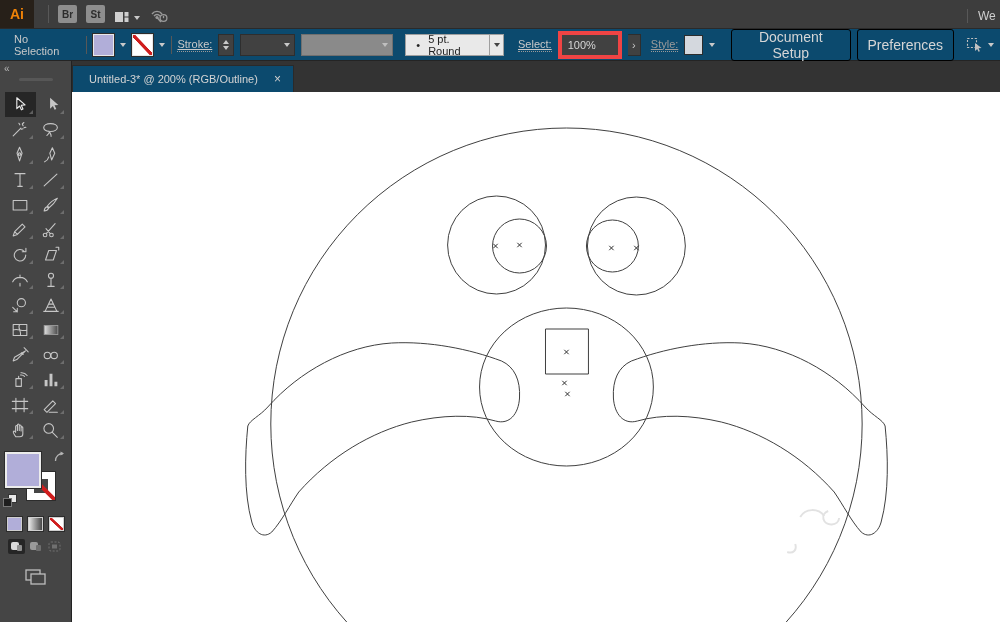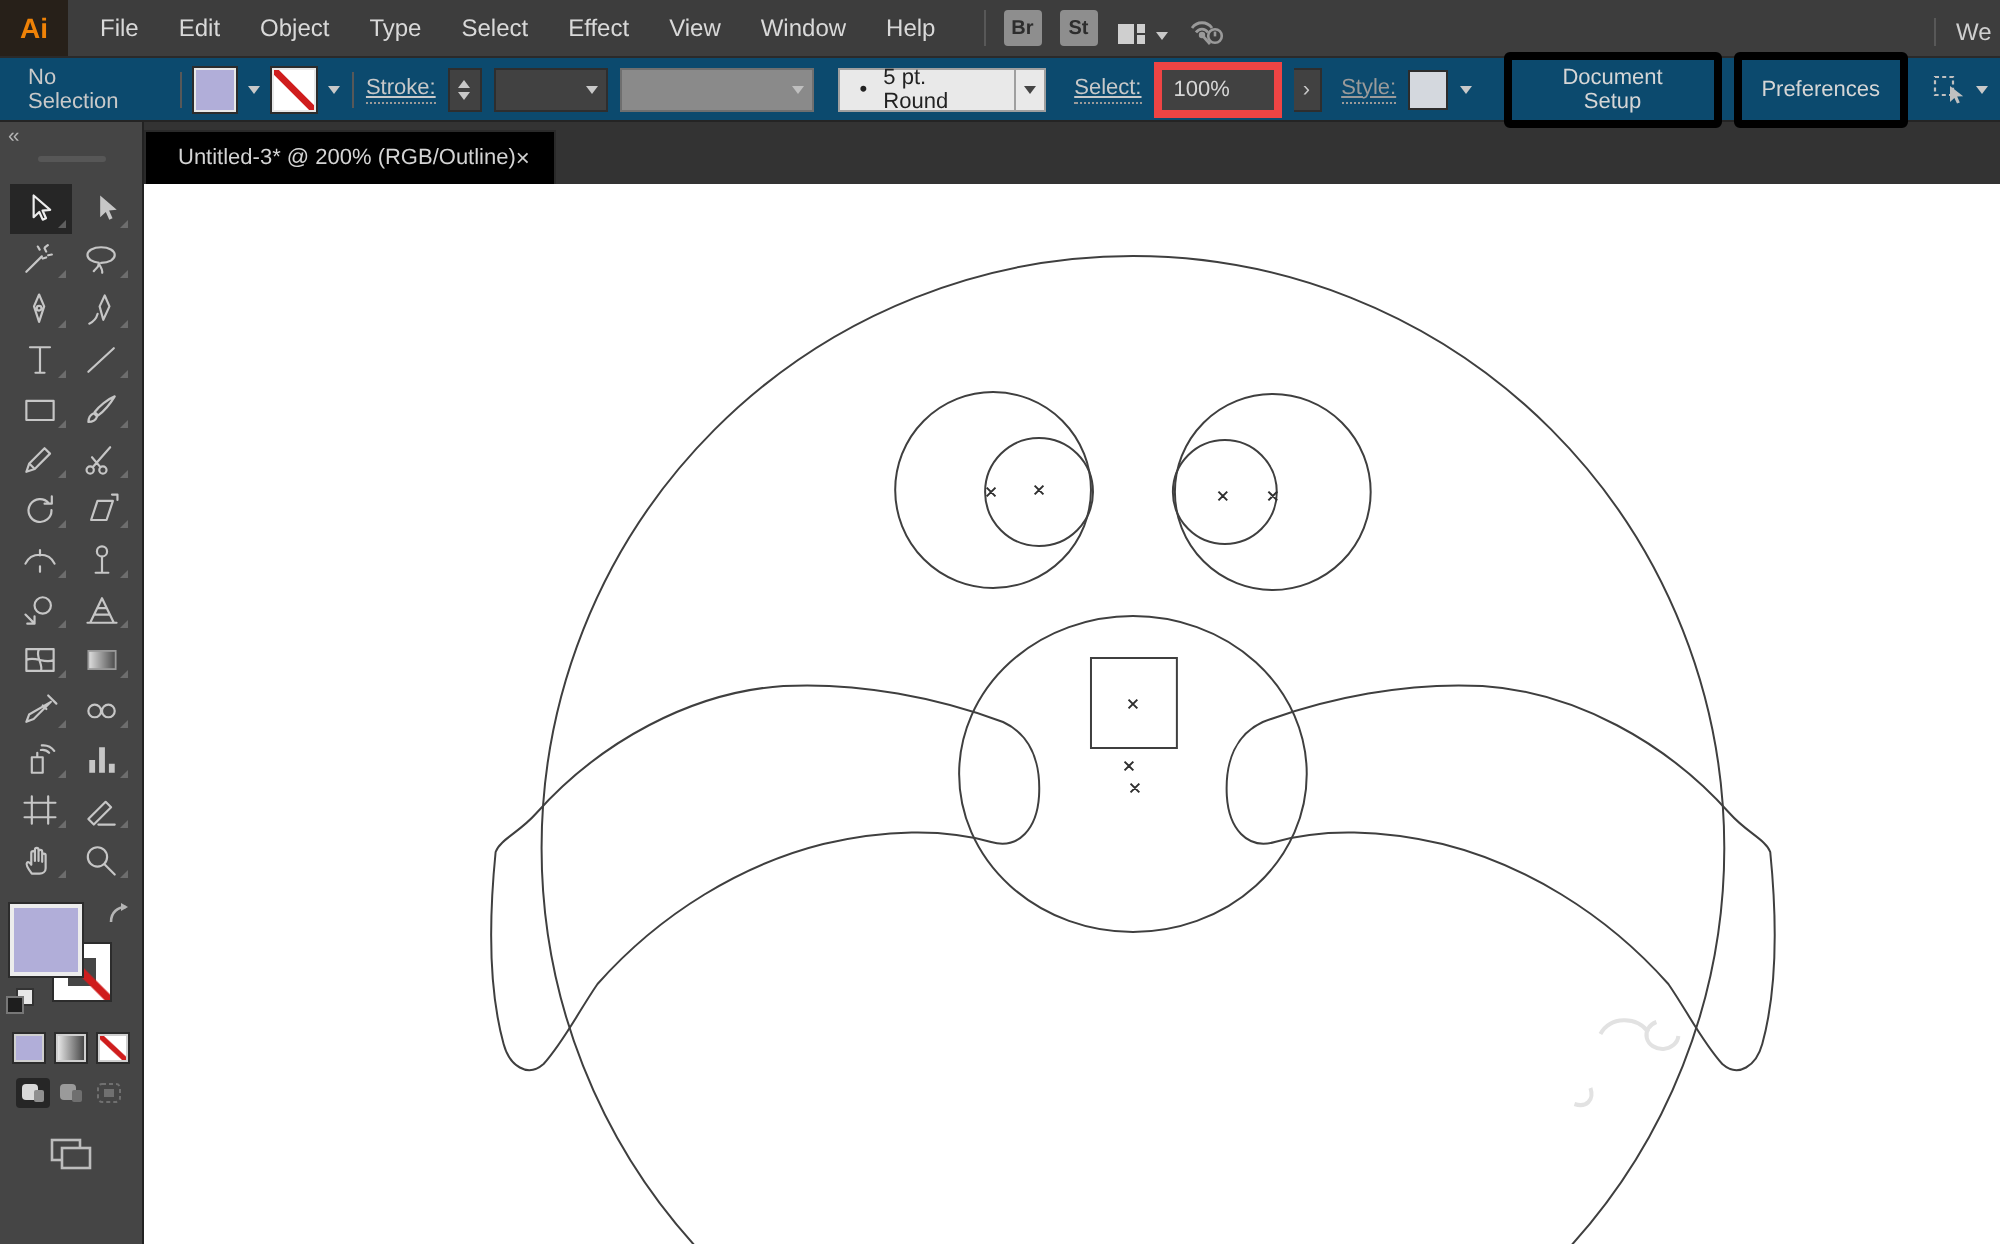--- a/index.html
+++ b/index.html
@@ -38,27 +38,27 @@
   .brushbtn{height:20px;background:#e9e9e9;color:#222;border:1px solid #9f9f9f;display:flex;
             align-items:center;gap:8px;padding:0 10px;font-size:11px;}
   .brushchev{height:20px;width:14px;background:#e9e9e9;border:1px solid #9f9f9f;border-left:none;
              display:flex;align-items:center;justify-content:center;}
   .brushchev .chev{border-top-color:#444;margin-top:3px;}
   .darkfield{height:20px;min-width:44px;background:#414141;border:4px solid #ef4444;display:flex;
              align-items:center;padding:0 6px;color:#d6d6d6;}
   .menuarrow{height:20px;width:13px;background:#414141;border:1px solid #2e2e2e;border-left:none;
              display:flex;align-items:center;justify-content:center;color:#c9c9c9;}
   .stylesw{width:18px;height:18px;background:#d4d8de;border:1px solid #2c2c2c;}
-  .cbbtn{height:21px;background:transparent;color:#d6d6d6;border:4px solid #000000;border-radius:3px;
-         padding:15px 10px;font-size:11px;display:flex;align-items:center;}
+  .cbbtn{height:21px;background:transparent;color:#d6d6d6;border:1px solid #000000;border-radius:3px;
+         padding:15px 10px;font-size:14px;display:flex;align-items:center;}
   
   .tabbar{height:31px;background:#333;display:flex;align-items:flex-end;}
   .tabbar-spacer{width:71px;height:100%;background:#454545;border-right:1px solid #222;}
-  .tab{height:26px;background:#000000;border:1px solid #2a2a2a;border-bottom:none;display:flex;
-       align-items:center;padding:0 12px 0 16px;color:#d4d4d4;font-size:11px;}
+  .tab{height:26px;background:#0c4a6e;border:1px solid #2a2a2a;border-bottom:none;display:flex;
+       align-items:center;padding:0 12px 0 16px;color:#d4d4d4;font-size:11px;gap:16px;}
   .tab .close{color:#cfcfcf;font-size:12px;cursor:default;}
   
   .main{display:flex;height:531px;}
   .toolpanel{width:71px;background:#454545;border-right:1px solid #222;display:flex;
              flex-direction:column;flex:none;}
   .tp-head{height:14px;display:flex;align-items:center;padding-left:4px;color:#b5b5b5;
            font-size:10px;letter-spacing:-1px;}
   .grip{width:34px;height:3px;border-radius:2px;background:#575757;margin:3px auto 4px;}
   .tools{display:grid;grid-template-columns:31px 31px;justify-content:center;row-gap:0;}
   .tool{width:31px;height:25px;display:flex;align-items:center;justify-content:center;position:relative;}
@@ -99,31 +99,20 @@
   .anchors{stroke:#2f2f2f;stroke-width:1;fill:none;}
   .wm{stroke:#e2e2e2;stroke-width:2;fill:none;}
 </style>
 </head>
 <body>
 
 <div id="app">
 
   <div class="menubar">
     <div class="ai-logo">Ai</div>
-    <nav class="menus" id="menus">
-        <span class="menu-item">File</span>
-        <span class="menu-item">Edit</span>
-        <span class="menu-item">Object</span>
-        <span class="menu-item">Type</span>
-        <span class="menu-item">Select</span>
-        <span class="menu-item">Effect</span>
-        <span class="menu-item">View</span>
-        <span class="menu-item">Window</span>
-        <span class="menu-item">Help</span>
-      </nav>
     <div class="mb-right">
       <div class="vsep"></div>
       <button class="sqbtn">Br</button>
       <button class="sqbtn">St</button>
       <div class="iconbtn">
         <svg width="16" height="12" viewBox="0 0 16 12">
           <rect x="1" y="1" width="8" height="10" fill="#cfcfcf"></rect>
           <rect x="10.5" y="1" width="4" height="4.5" fill="#cfcfcf"></rect>
           <rect x="10.5" y="6.5" width="4" height="4.5" fill="#cfcfcf"></rect>
         </svg>

